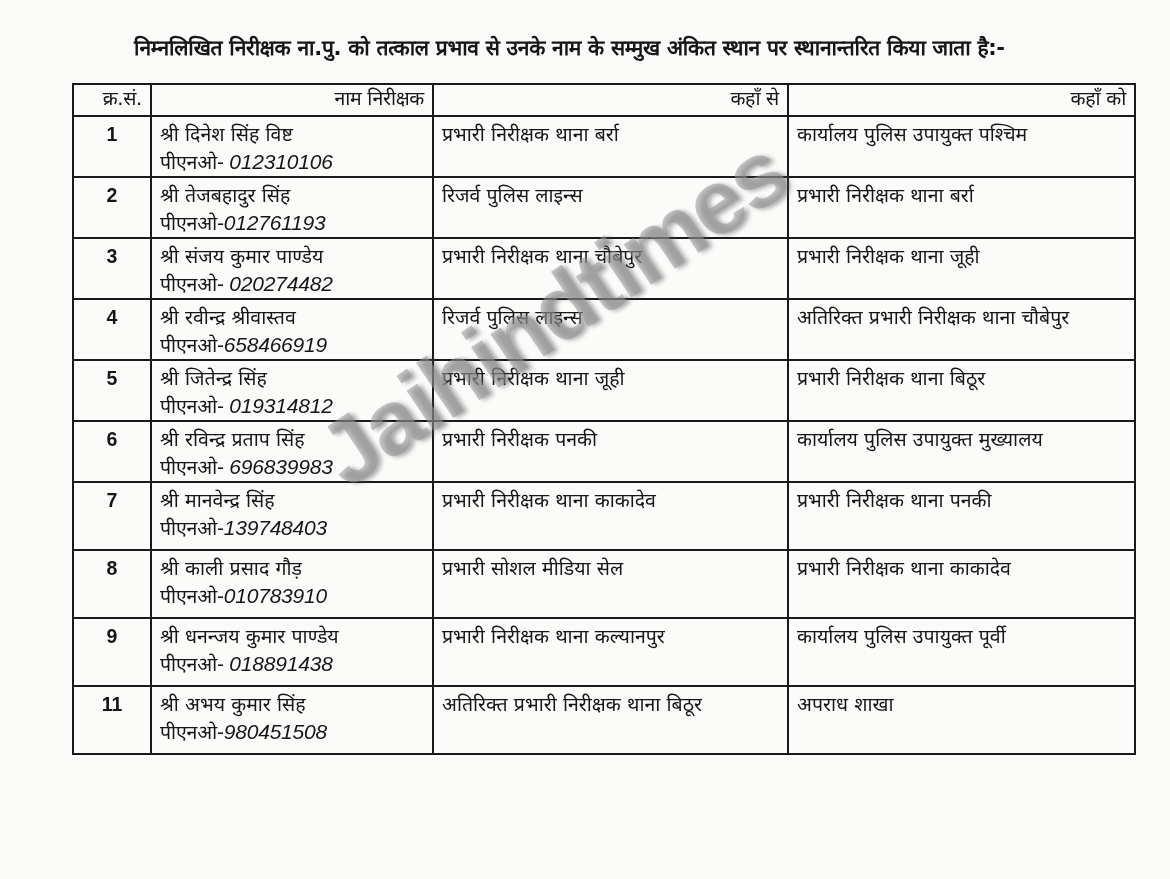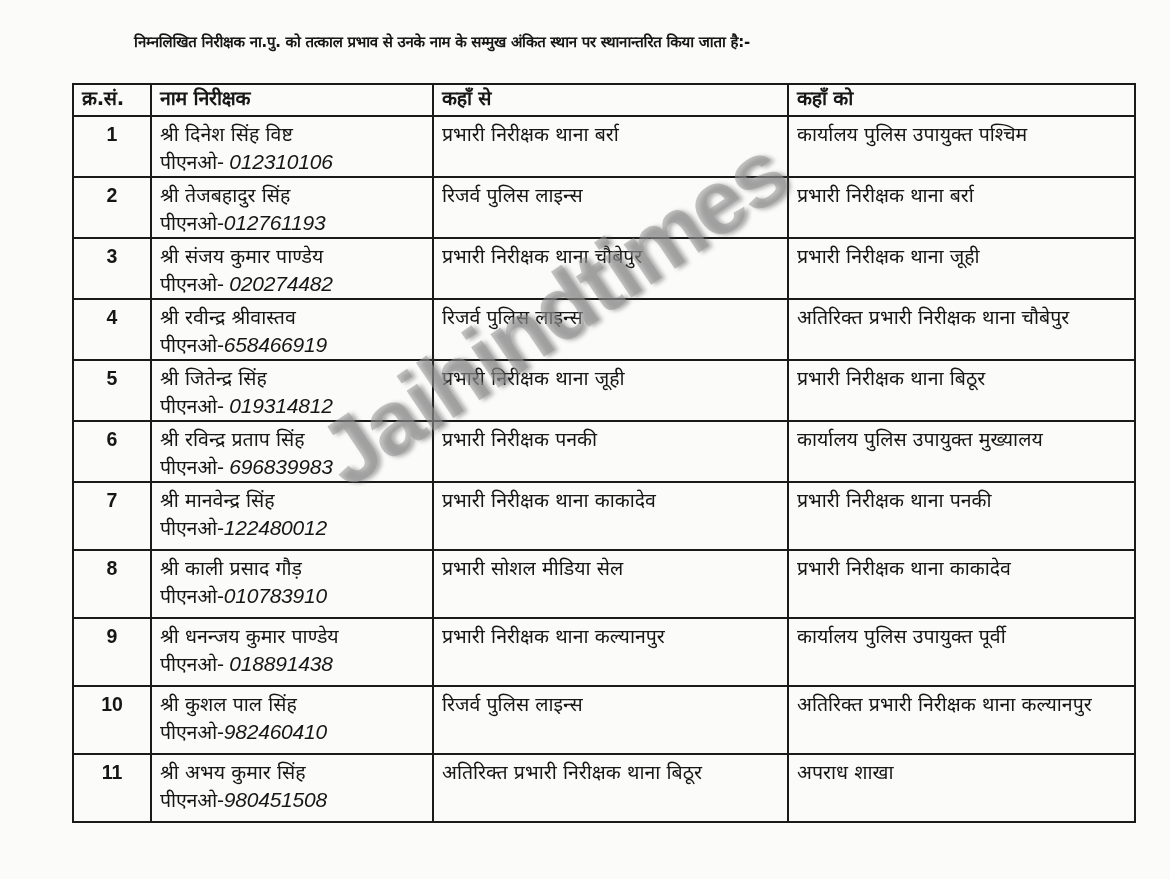--- a/index.html
+++ b/index.html
@@ -13,21 +13,21 @@
       position: relative;
       overflow: hidden;
       font-family: "DejaVu Sans", "Liberation Sans", sans-serif;
       color: #161616;
     }
     .intro {
       position: absolute;
       left: 62px;
       top: 10px;
       width: 1090px;
-      font-size: 15px;
+      font-size: 21px;
       font-weight: bold;
       line-height: 34px;
       text-indent: 72px;
       letter-spacing: -0.3px;
     }
     table.transfers {
       position: absolute;
       left: 72px;
       top: 83px;
       width: 1062px;
@@ -36,24 +36,25 @@
     }
     table.transfers td, table.transfers th {
       border: 2px solid #1a1a1a;
       vertical-align: top;
       padding: 0 8px;
       font-size: 19.5px;
       line-height: 27px;
       text-align: left;
     }
     table.transfers th {
-      font-weight: bold;
+      font-weight: normal;
       height: 30px;
       line-height: 28px;
       letter-spacing: -0.3px;
+      text-align: right;
     }
     table.transfers td {
       height: 60px;
       font-weight: normal;
       padding-top: 4px;
       box-sizing: border-box;
     }
     table.transfers tr.row-tall td {
       height: 68px;
     }
@@ -166,21 +167,21 @@
           <span class="name-line">श्री रविन्द्र प्रताप सिंह</span>
           <span class="pno"><span>पीएनओ-</span><span class="pno-num"> 696839983</span></span>
         </td>
       <td>प्रभारी निरीक्षक पनकी</td>
       <td>कार्यालय पुलिस उपायुक्त मुख्यालय</td>
     </tr>
     <tr class="row-tall">
       <td class="sn">7</td>
       <td>
           <span class="name-line">श्री मानवेन्द्र सिंह</span>
-          <span class="pno"><span>पीएनओ-</span><span class="pno-num">122480012</span></span>
+          <span class="pno"><span>पीएनओ-</span><span class="pno-num">139748403</span></span>
         </td>
       <td>प्रभारी निरीक्षक थाना काकादेव</td>
       <td>प्रभारी निरीक्षक थाना पनकी</td>
     </tr>
     <tr class="row-tall">
       <td class="sn">8</td>
       <td>
           <span class="name-line">श्री काली प्रसाद गौड़</span>
           <span class="pno"><span>पीएनओ-</span><span class="pno-num">010783910</span></span>
         </td>
@@ -190,29 +191,20 @@
     <tr class="row-tall">
       <td class="sn">9</td>
       <td>
           <span class="name-line">श्री धनन्जय कुमार पाण्डेय</span>
           <span class="pno"><span>पीएनओ-</span><span class="pno-num"> 018891438</span></span>
         </td>
       <td>प्रभारी निरीक्षक थाना कल्यानपुर</td>
       <td>कार्यालय पुलिस उपायुक्त पूर्वी</td>
     </tr>
     <tr class="row-tall">
-      <td class="sn">10</td>
-      <td>
-          <span class="name-line">श्री कुशल पाल सिंह</span>
-          <span class="pno"><span>पीएनओ-</span><span class="pno-num">982460410</span></span>
-        </td>
-      <td>रिजर्व पुलिस लाइन्स</td>
-      <td>अतिरिक्त प्रभारी निरीक्षक थाना कल्यानपुर</td>
-    </tr>
-    <tr class="row-tall">
       <td class="sn">11</td>
       <td>
           <span class="name-line">श्री अभय कुमार सिंह</span>
           <span class="pno"><span>पीएनओ-</span><span class="pno-num">980451508</span></span>
         </td>
       <td>अतिरिक्त प्रभारी निरीक्षक थाना बिठूर</td>
       <td>अपराध शाखा</td>
     </tr>
   </tbody>
 </table>

